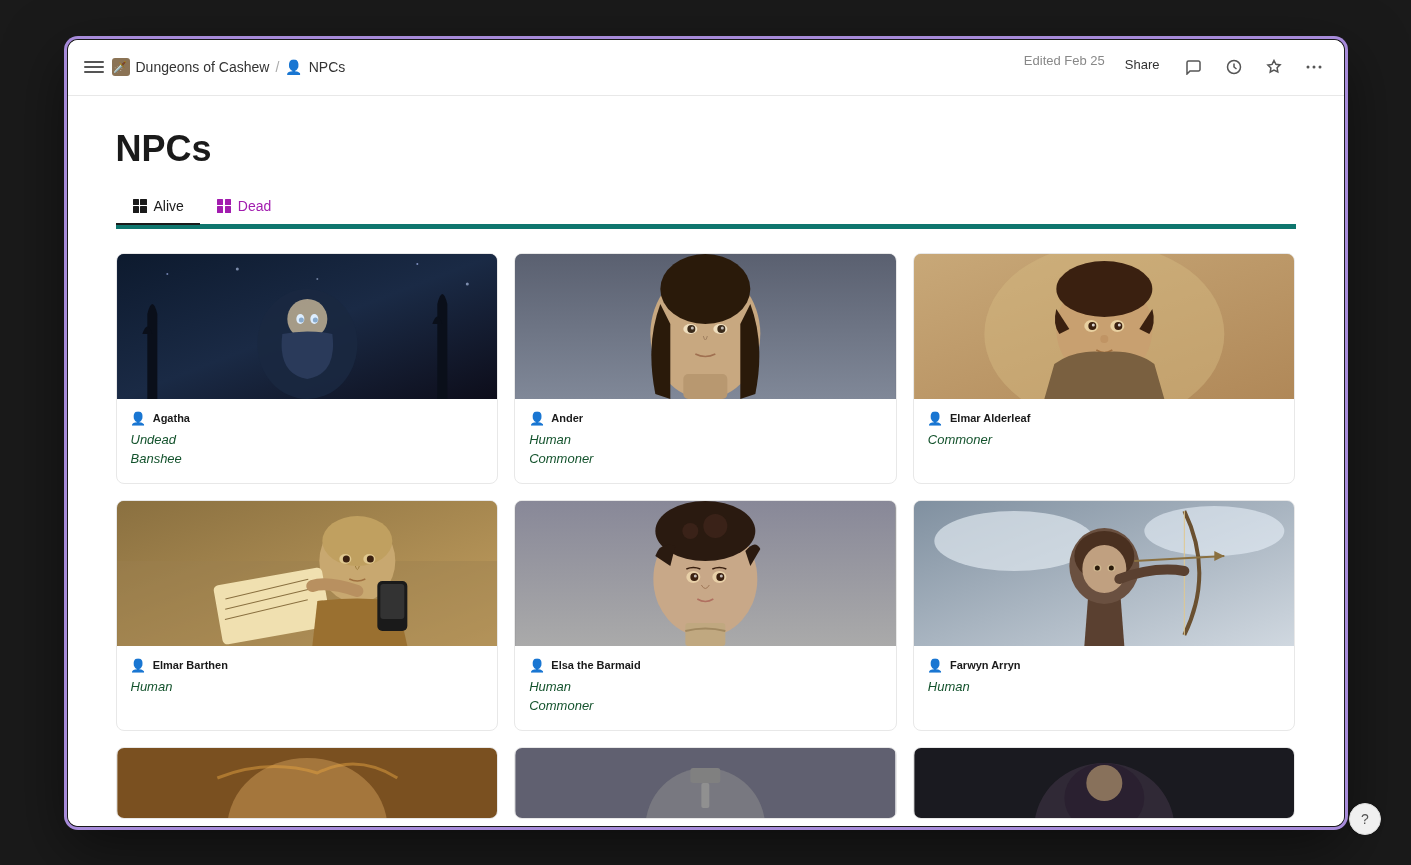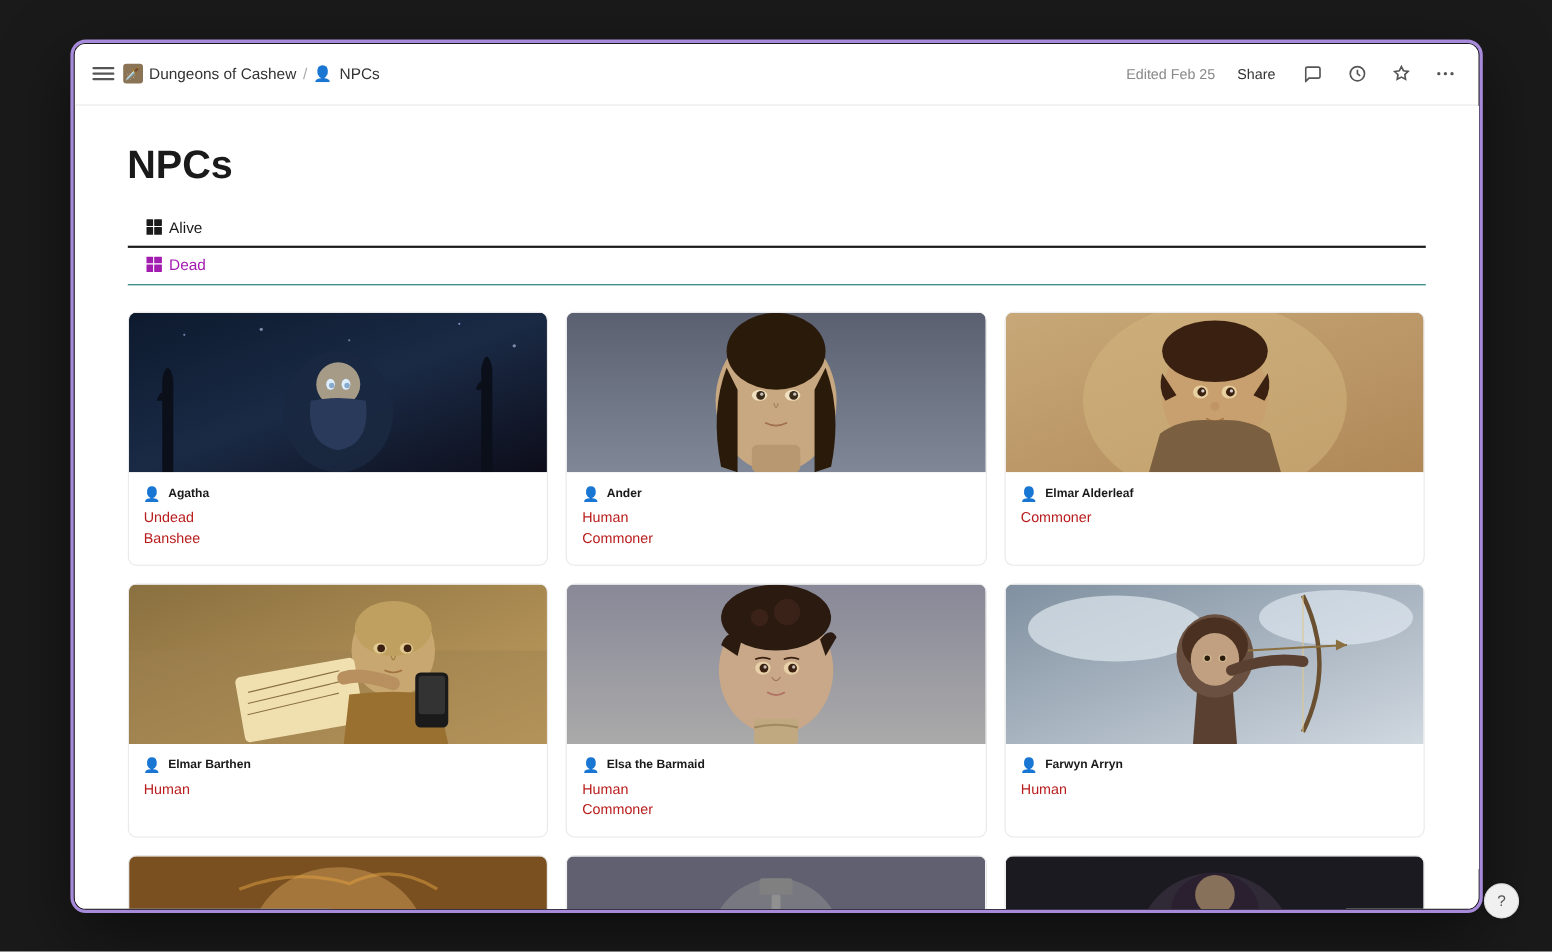--- a/index.html
+++ b/index.html
@@ -73,21 +73,21 @@
     }
     .breadcrumb-sep {
       color: #aaa;
       font-size: 14px;
     }
     .breadcrumb-npc-icon {
       font-size: 14px;
     }
     .titlebar-right {
       display: flex;
-      align-items: center;
+      align-items: flex-start;
       gap: 12px;
     }
     .edited-text {
       font-size: 13px;
       color: #888;
     }
     .share-btn {
       font-size: 13px;
       color: #333;
       font-weight: 500;
@@ -115,22 +115,21 @@
     .page-title {
       font-size: 36px;
       font-weight: 700;
       color: #1a1a1a;
       margin-bottom: 20px;
     }
     .tabs {
       display: flex;
       gap: 0;
       margin-bottom: 24px;
-      border-bottom: 1px solid #0f766e;
-      flex-direction: column;
+      border-bottom: 5px solid #0f766e;
     }
     .tab {
       display: flex;
       align-items: center;
       gap: 6px;
       padding: 8px 16px 10px;
       font-size: 14px;
       color: #a21caf;
       cursor: pointer;
       position: relative;
@@ -213,22 +212,23 @@
       color: #888;
       font-size: 13px;
     }
     .card-name {
       font-size: 11px;
       font-weight: 600;
       color: #1a1a1a;
     }
     .card-meta {
       font-size: 13px;
-      color: #b91c1c;
+      color: #14532d;
       line-height: 1.5;
+      font-style: italic;
     }
     .help-btn {
       position: fixed;
       bottom: 30px;
       right: 30px;
       width: 32px;
       height: 32px;
       border-radius: 50%;
       background: #f0f0f0;
       border: 1px solid #ddd;

